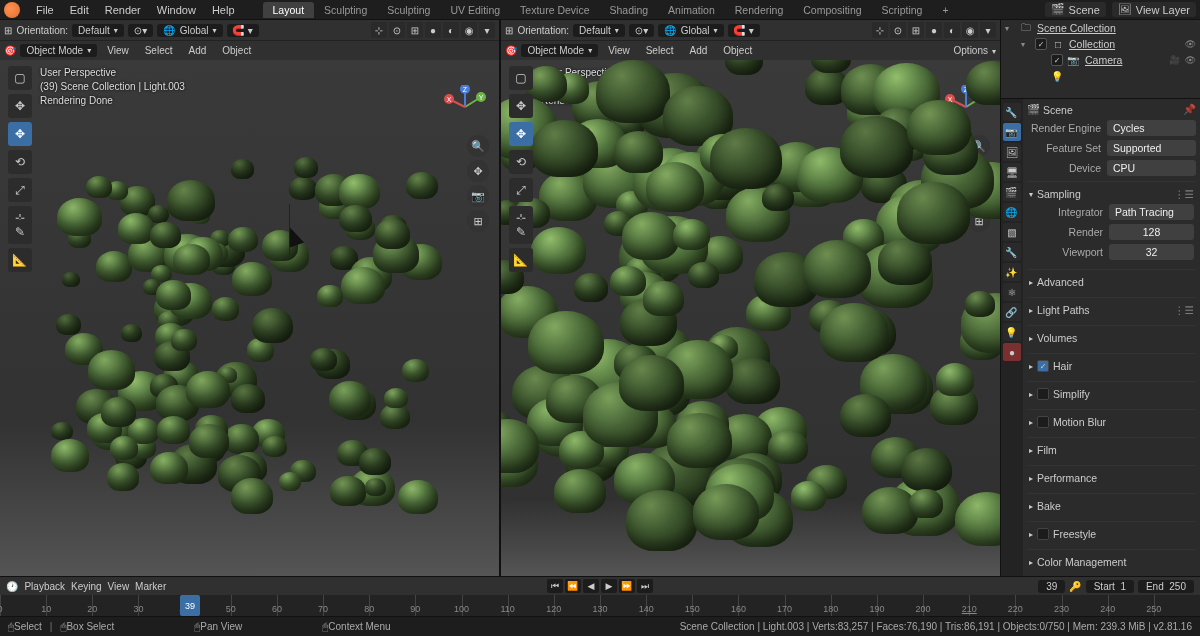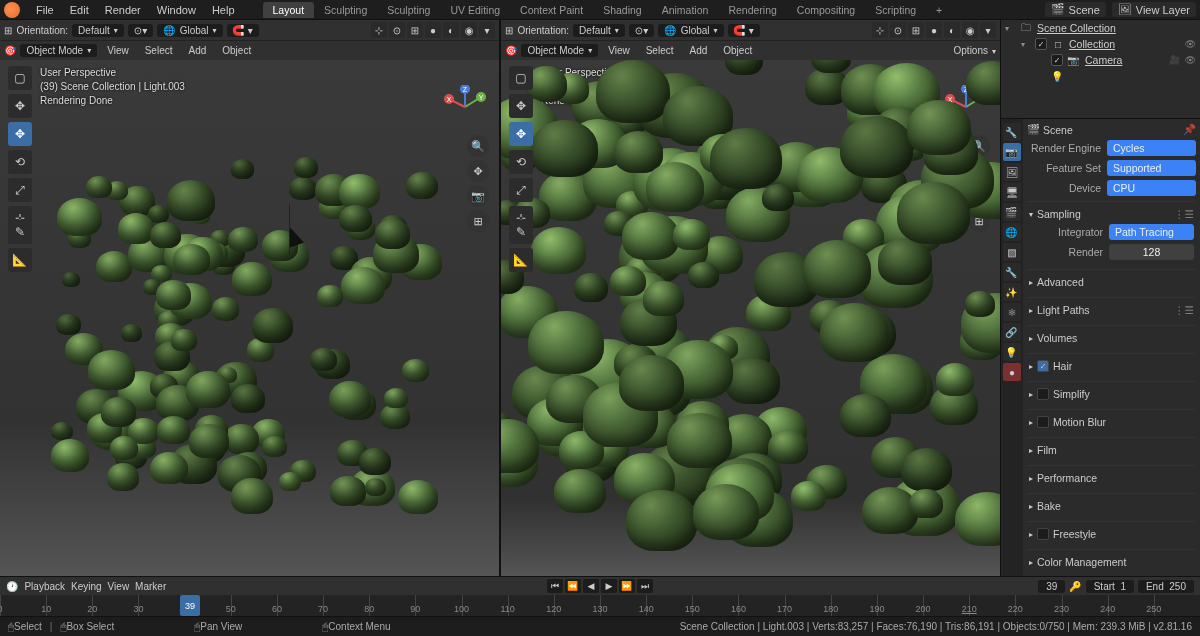--- a/index.html
+++ b/index.html
@@ -46,21 +46,21 @@
 .outliner .orow .oname { flex:1;text-decoration:underline; }
 .outliner .orow .dicons { display:flex; gap:2px; opacity:.6; font-size:9px; }
 .outliner .collapse { width:10px; font-size:8px; opacity:.6; }
 .props { flex:1; display:flex; background:#2b2b2b; border-top:1px solid #111; }
 .props-tabs { width:22px; background:#232323; display:flex; flex-direction:column; gap:2px; padding:4px 2px; }
 .props-tabs .pt { width:18px; height:18px; background:#2a2a2a; border-radius:2px; display:flex; align-items:center; justify-content:center; font-size:10px; }
 .props-tabs .pt.active { background:#3a6ea5; }
 .props-body { flex:1; overflow-y:auto; padding: 2px 4px; font-size:10.5px; }
 .prow { display:flex; align-items:center; padding:2px 0; }
 .prow .plabel { width:80px; text-align:right; padding-right:6px; color:#aaa; }
-.prow .pval { flex:1; background:#3b82f6; border-radius:3px; padding:2px 6px; color:#eee; }
+.prow .pval { flex:1; background:#404040; border-radius:3px; padding:2px 6px; color:#eee; }
 .prow .pval.num { text-align:center; background:#404040; }
 .psect { padding:4px 2px; border-top:1px solid #333; margin-top:3px; }
 .psect .psect-h { display:flex; align-items:center; gap:4px; cursor:pointer; padding:2px 0; }
 .psect .psect-h .tri { font-size:8px; }
 .psect-h .chk { width:12px; height:12px; background:#1c1c1c; border:1px solid #444; border-radius:2px; display:inline-flex; align-items:center; justify-content:center; font-size:8px; }
 .psect-h .chk.on { background:#3a6ea5; }
 
 .timeline { height: 40px; background:#2a2a2a; display:flex; flex-direction:column; border-top:1px solid #111; }
 .tl-hdr { height:18px; display:flex; align-items:center; padding:0 6px; gap:6px; font-size:10px; background:#303030; }
 .tl-hdr .tr { margin-left:auto; display:flex; gap:4px; align-items:center; }
@@ -87,21 +87,21 @@
       <div class="mitem">Edit</div>
       <div class="mitem">Render</div>
       <div class="mitem">Window</div>
       <div class="mitem">Help</div>
     </div>
   <div class="tabs" id="ws-tabs">
       <div class="tab active">Layout</div>
       <div class="tab">Sculpting</div>
       <div class="tab">Sculpting</div>
       <div class="tab">UV Editing</div>
-      <div class="tab">Context Paint</div>
+      <div class="tab">Texture Device</div>
       <div class="tab">Shading</div>
       <div class="tab">Animation</div>
       <div class="tab">Rendering</div>
       <div class="tab">Compositing</div>
       <div class="tab">Scripting</div>
       <div class="tab">+</div>
     </div>
   <div class="right">
     <div class="sbox">
         <span>🎬</span>
@@ -598,20 +598,24 @@
               <span style="margin-left:auto;opacity:.5">⋮☰</span>
             </div>
           <div class="prow">
               <span class="plabel">Integrator</span>
               <span class="pval">Path Tracing</span>
             </div>
           <div class="prow">
               <span class="plabel">Render</span>
               <span class="pval num">128</span>
             </div>
+          <div class="prow">
+              <span class="plabel">Viewport</span>
+              <span class="pval num">32</span>
+            </div>
         </div>
         <div id="psects">
             <div class="psect">
               <div class="psect-h">
                 <span class="tri">▸</span>
                 <span>Advanced</span>
               </div>
             </div>
             <div class="psect">
               <div class="psect-h">

